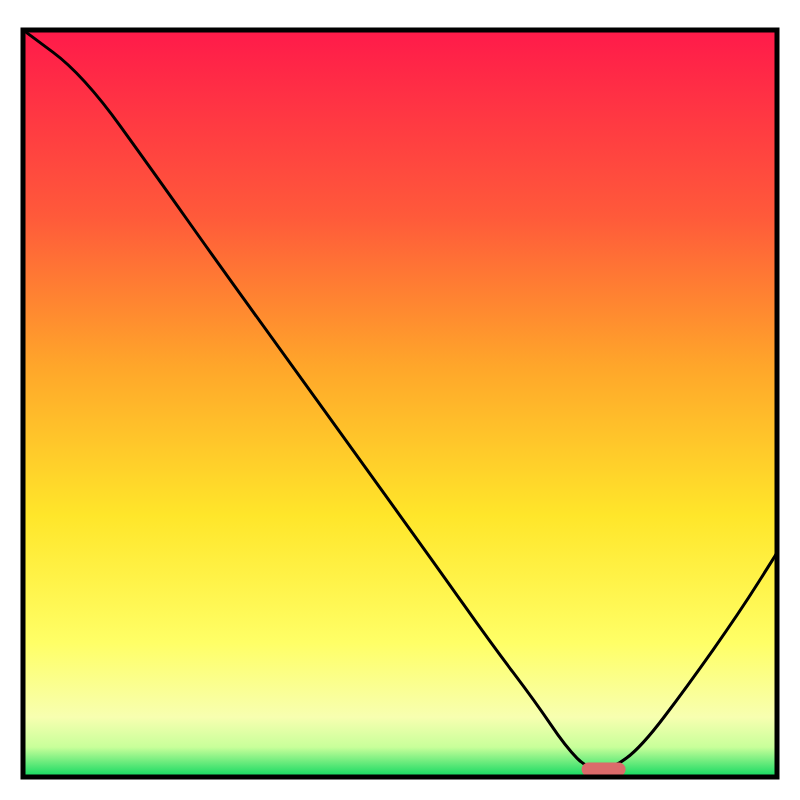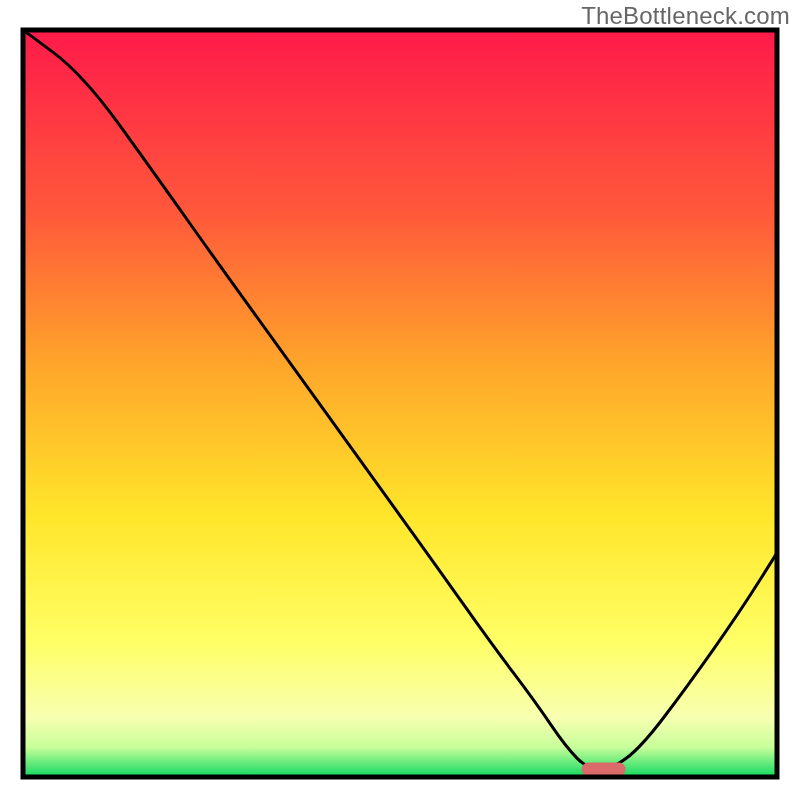--- a/index.html
+++ b/index.html
@@ -28,21 +28,20 @@
   svg.plot {
     position: absolute;
     left: 0;
     top: 0;
   }
 </style>
 </head>
 <body>
 <div class="container">
 
-<div class="watermark">TheBottleneck.com</div>
 
 <svg class="plot" width="800" height="800" viewBox="0 0 800 800">
   <defs>
     <linearGradient id="bg-grad" x1="0" y1="0" x2="0" y2="1">
           <stop offset="0%" stop-color="#ff1a4a"></stop>
           <stop offset="25%" stop-color="#ff5a3a"></stop>
           <stop offset="45%" stop-color="#ffa62a"></stop>
           <stop offset="65%" stop-color="#ffe62a"></stop>
           <stop offset="82%" stop-color="#ffff66"></stop>
           <stop offset="92%" stop-color="#f7ffb0"></stop>

